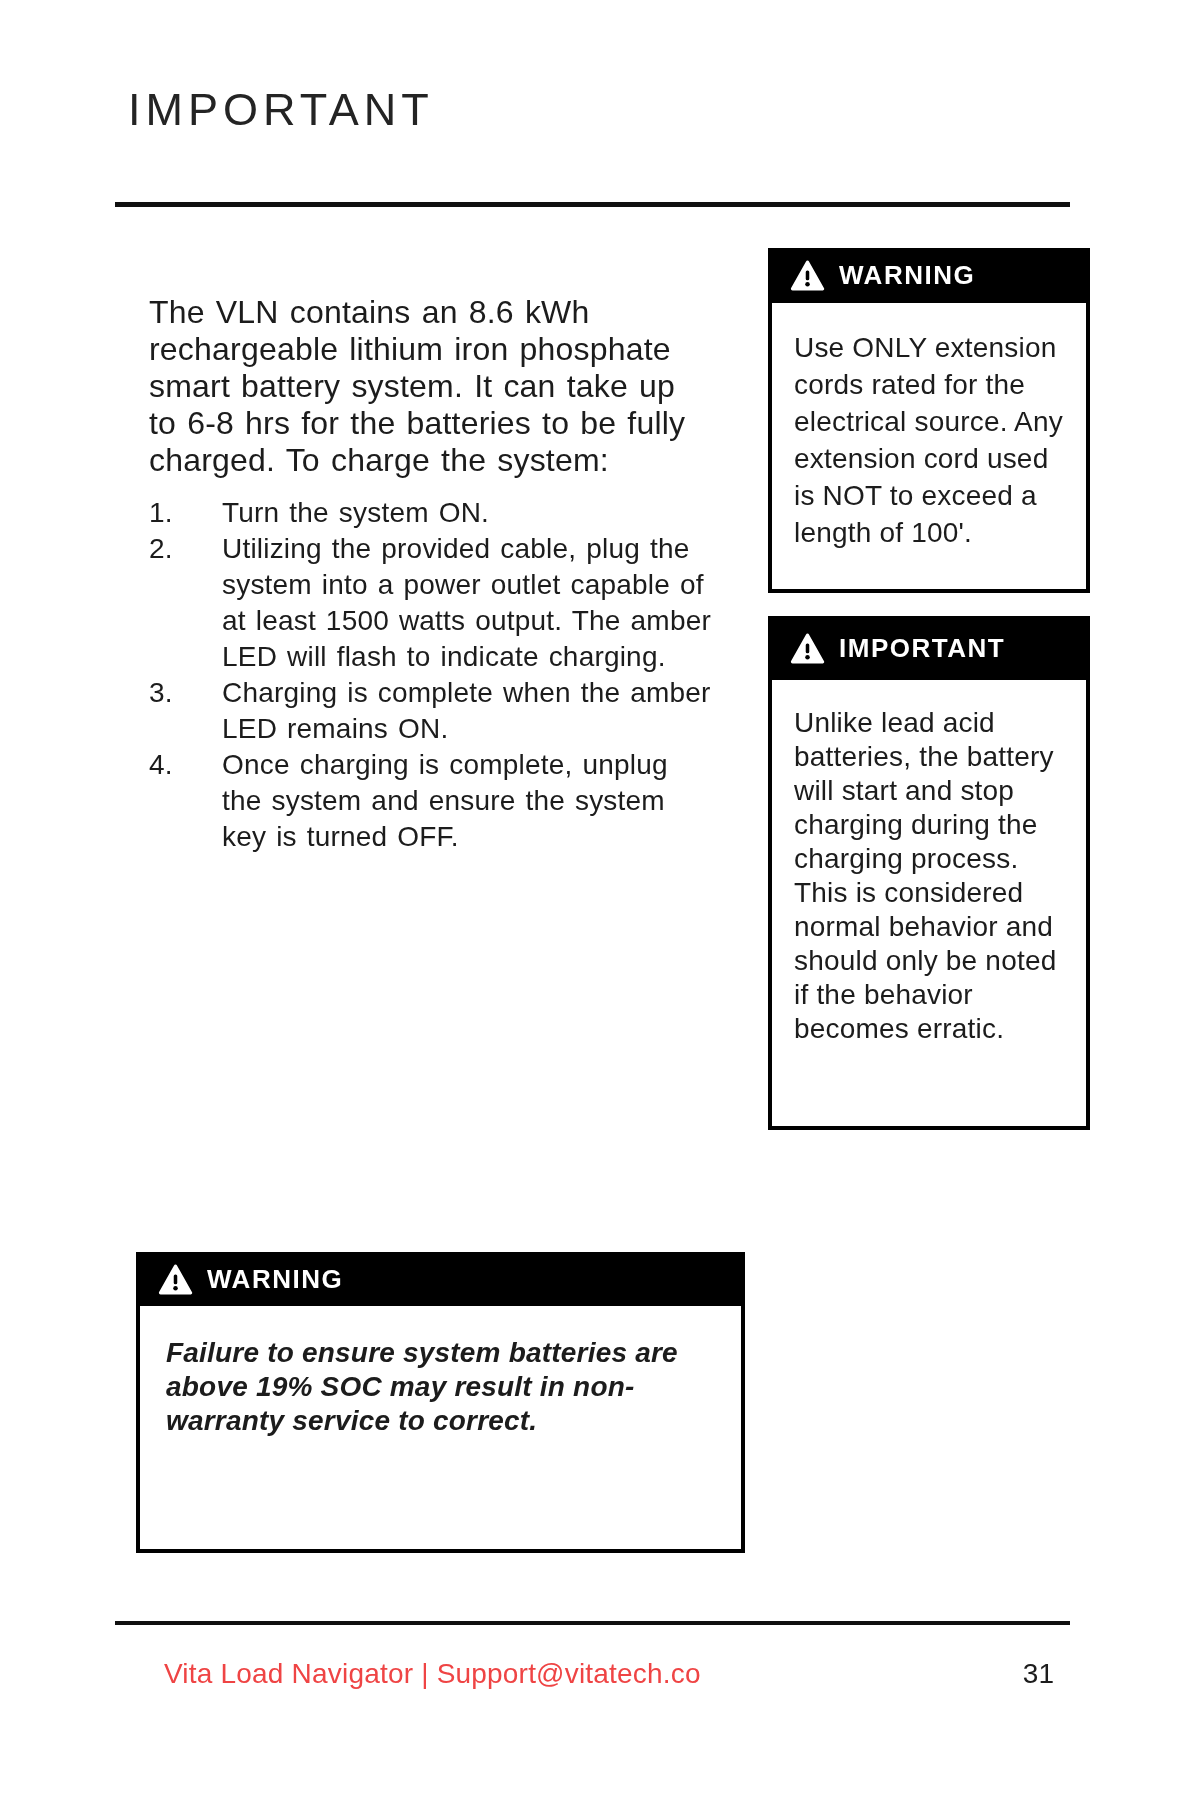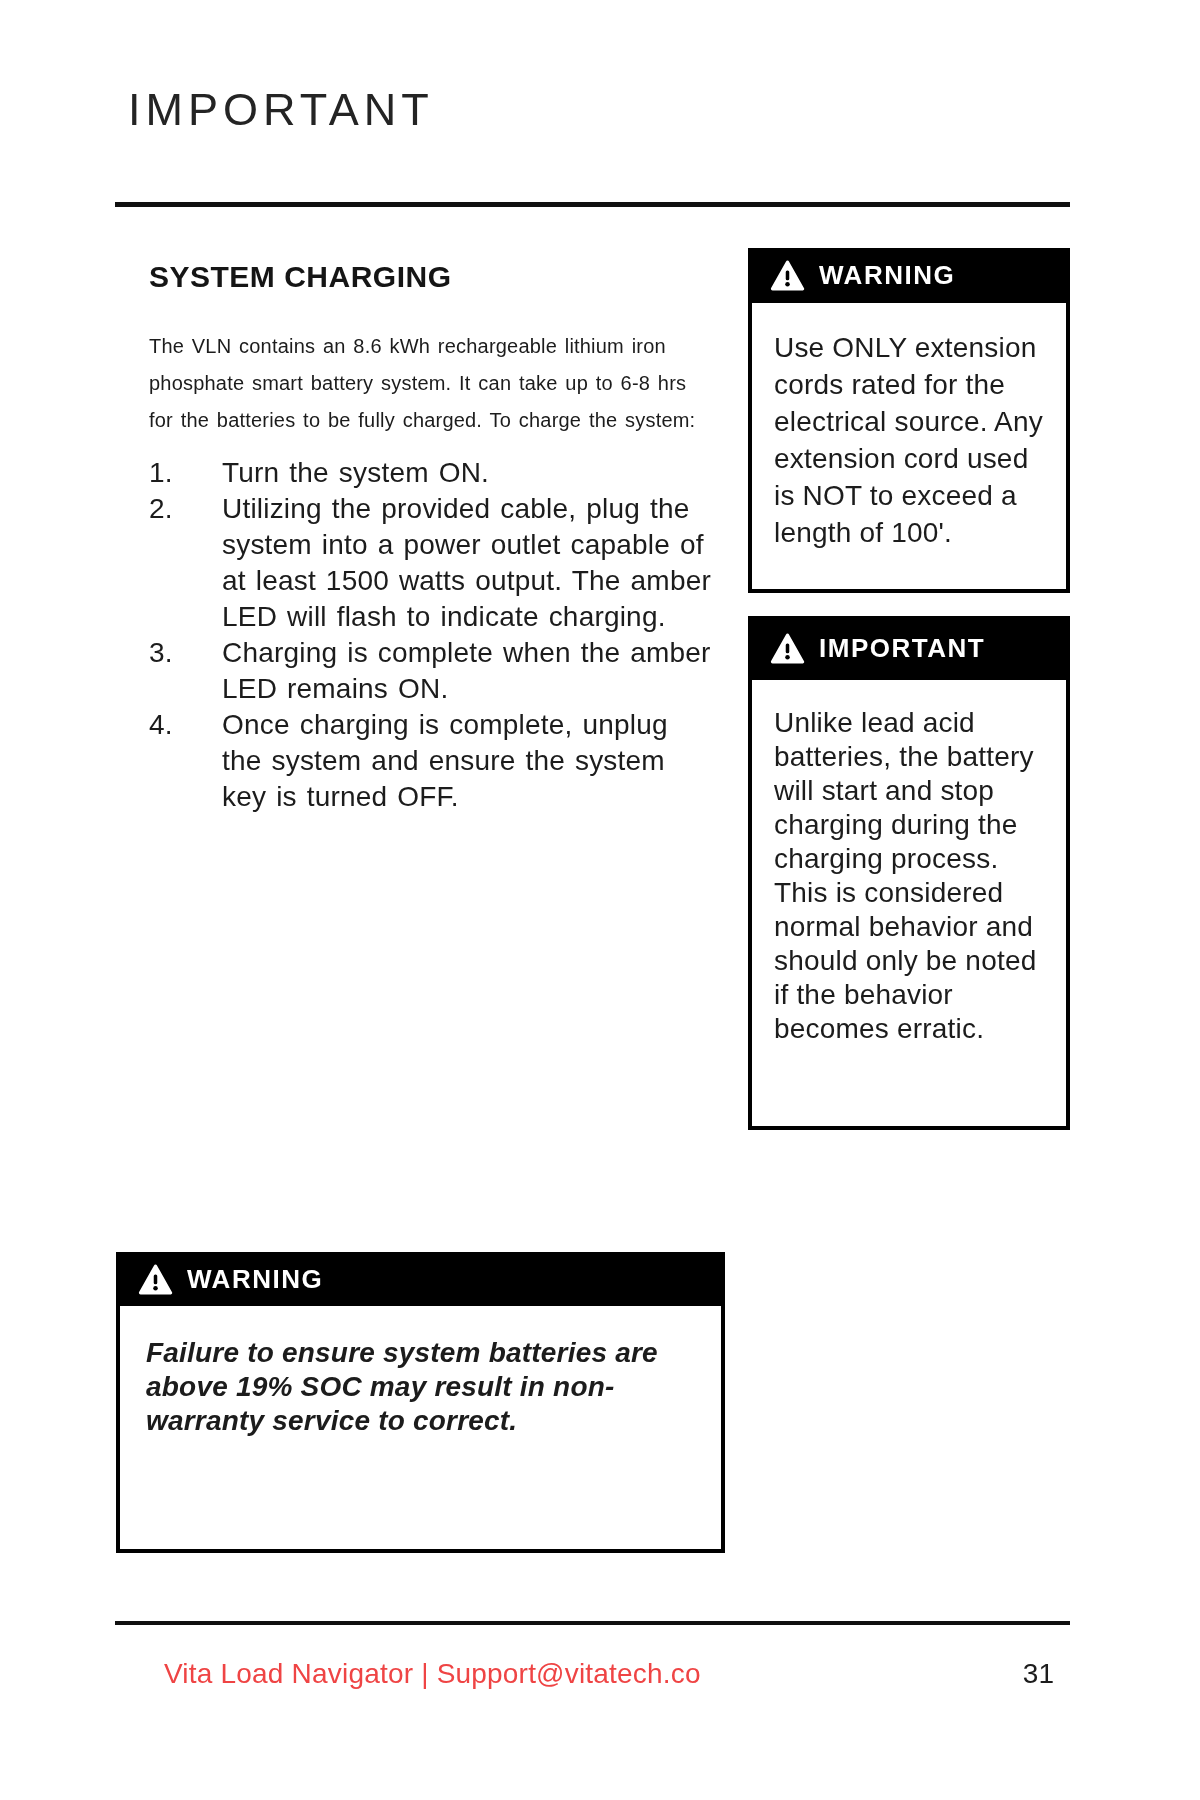--- a/index.html
+++ b/index.html
@@ -33,37 +33,37 @@
   
   .left-col { position: absolute; left: 149px; top: 260px; width: 562px; }
   .section-heading {
     font-size: 30px;
     font-weight: 700;
     letter-spacing: 0.5px;
     color: #151515;
   }
   .intro {
     margin-top: 34px;
-    font-size: 20px;
+    font-size: 32px;
     line-height: 37px;
     letter-spacing: 0.2px;
     word-spacing: 2px;
   }
   .steps {
     margin-top: 16px;
     list-style: none;
     font-size: 28px;
     line-height: 36px;
     letter-spacing: 0.2px;
     word-spacing: 2px;
   }
   .steps li { display: grid; grid-template-columns: 73px 1fr; }
 
   
-  .callout { position: absolute; background: #ffffff; }
+  .callout { position: absolute; background: #ffffff; margin-left: 20px; }
   .callout-header {
     display: flex;
     align-items: center;
     background: #000000;
     color: #ffffff;
     padding-left: 22px;
   }
   .callout-header .label {
     font-size: 26px;
     font-weight: 700;
@@ -112,21 +112,20 @@
 </style>
 </head>
 <body>
 
 <div class="page">
 
   <div class="page-title">IMPORTANT</div>
   <div class="rule rule-top"></div>
 
   <section class="left-col">
-    <h2 class="section-heading">SYSTEM CHARGING</h2>
     <p class="intro">The VLN contains an 8.6 kWh rechargeable lithium iron phosphate smart battery system. It can take up to 6-8 hrs for the batteries to be fully charged. To charge the system:</p>
     <ol class="steps">
         <li>
           <span>1.</span>
           <span>Turn the system ON.</span>
         </li>
         <li>
           <span>2.</span>
           <span>Utilizing the provided cable, plug the system into a power outlet capable of at least 1500 watts output. The amber LED will flash to indicate charging.</span>
         </li>

